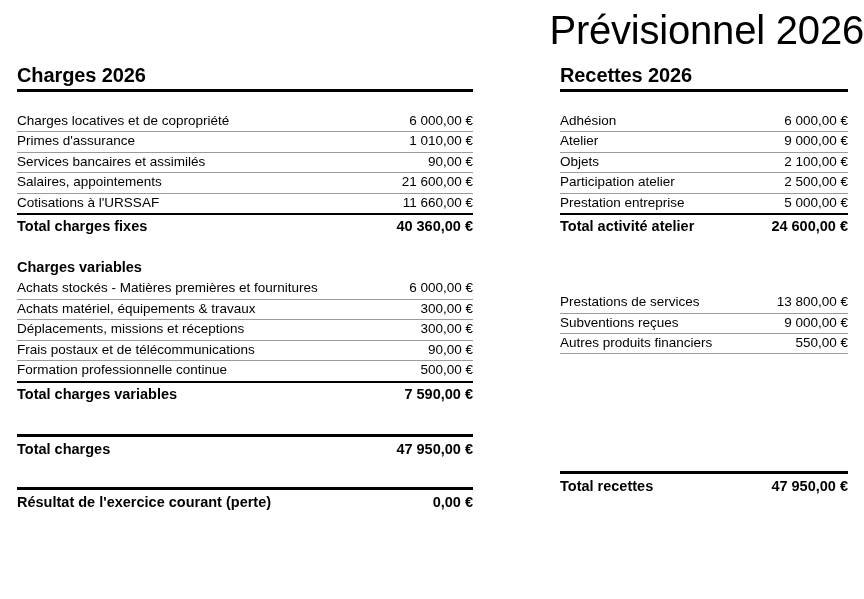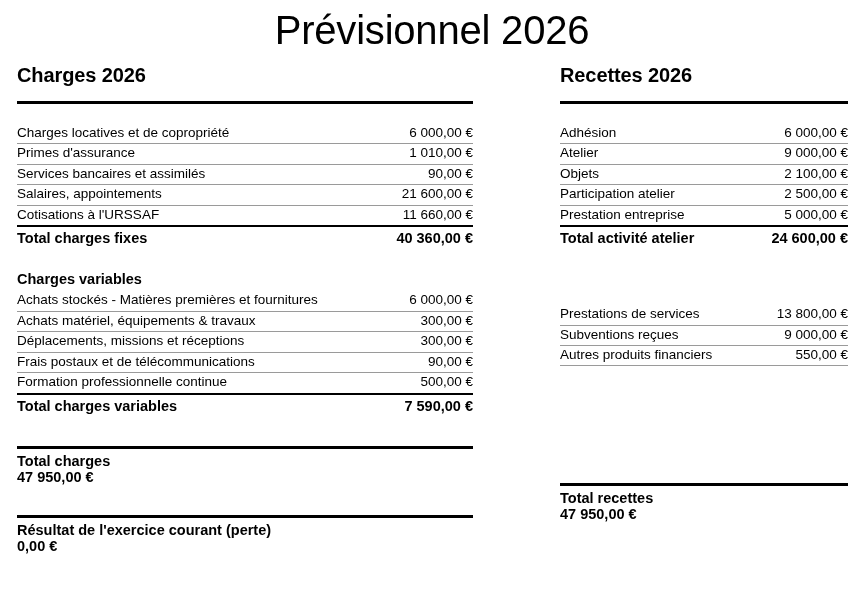--- a/index.html
+++ b/index.html
@@ -11,21 +11,21 @@
     width: 864px;
     height: 599px;
     font-family: "Liberation Sans", sans-serif;
     color: #000000;
     overflow: hidden;
     position: relative;
   }
 
   
   .doc-title {
-    text-align: center;
+    text-align: right;
     font-size: 40px;
     font-weight: 400;
     line-height: 1;
     letter-spacing: -0.2px;
     padding-top: 10px;
     margin: 0 0 14px 0;
   }
 
   
   .columns {
@@ -46,21 +46,21 @@
   .col-right {
     width: 288px;
     flex: 0 0 288px;
   }
 
   
   .col-heading {
     font-size: 20px;
     font-weight: bold;
     line-height: 1.1;
-    padding-bottom: 15px;
+    padding-bottom: 3px;
     border-bottom: 3px solid #000;
     margin-bottom: 20px;
     letter-spacing: -0.1px;
   }
 
   
   .section-title {
     font-size: 14.5px;
     font-weight: bold;
     margin: 0 0 3px 0;
@@ -103,21 +103,20 @@
   
   .grand-total {
     display: flex;
     justify-content: space-between;
     align-items: baseline;
     border-top: 3px solid #000;
     font-weight: bold;
     font-size: 14.5px;
     padding-top: 4px;
     white-space: nowrap;
-    flex-direction: column;
   }
   .grand-total .gt-label { text-align: left; }
   .grand-total .gt-value { text-align: right; }
 
   .spacer-md { height: 22px; }
   .spacer-lg { height: 30px; }
 
   
   .col-right table.lines td.label { width: 62%; }
   .col-right table.lines td.value { width: 38%; }

